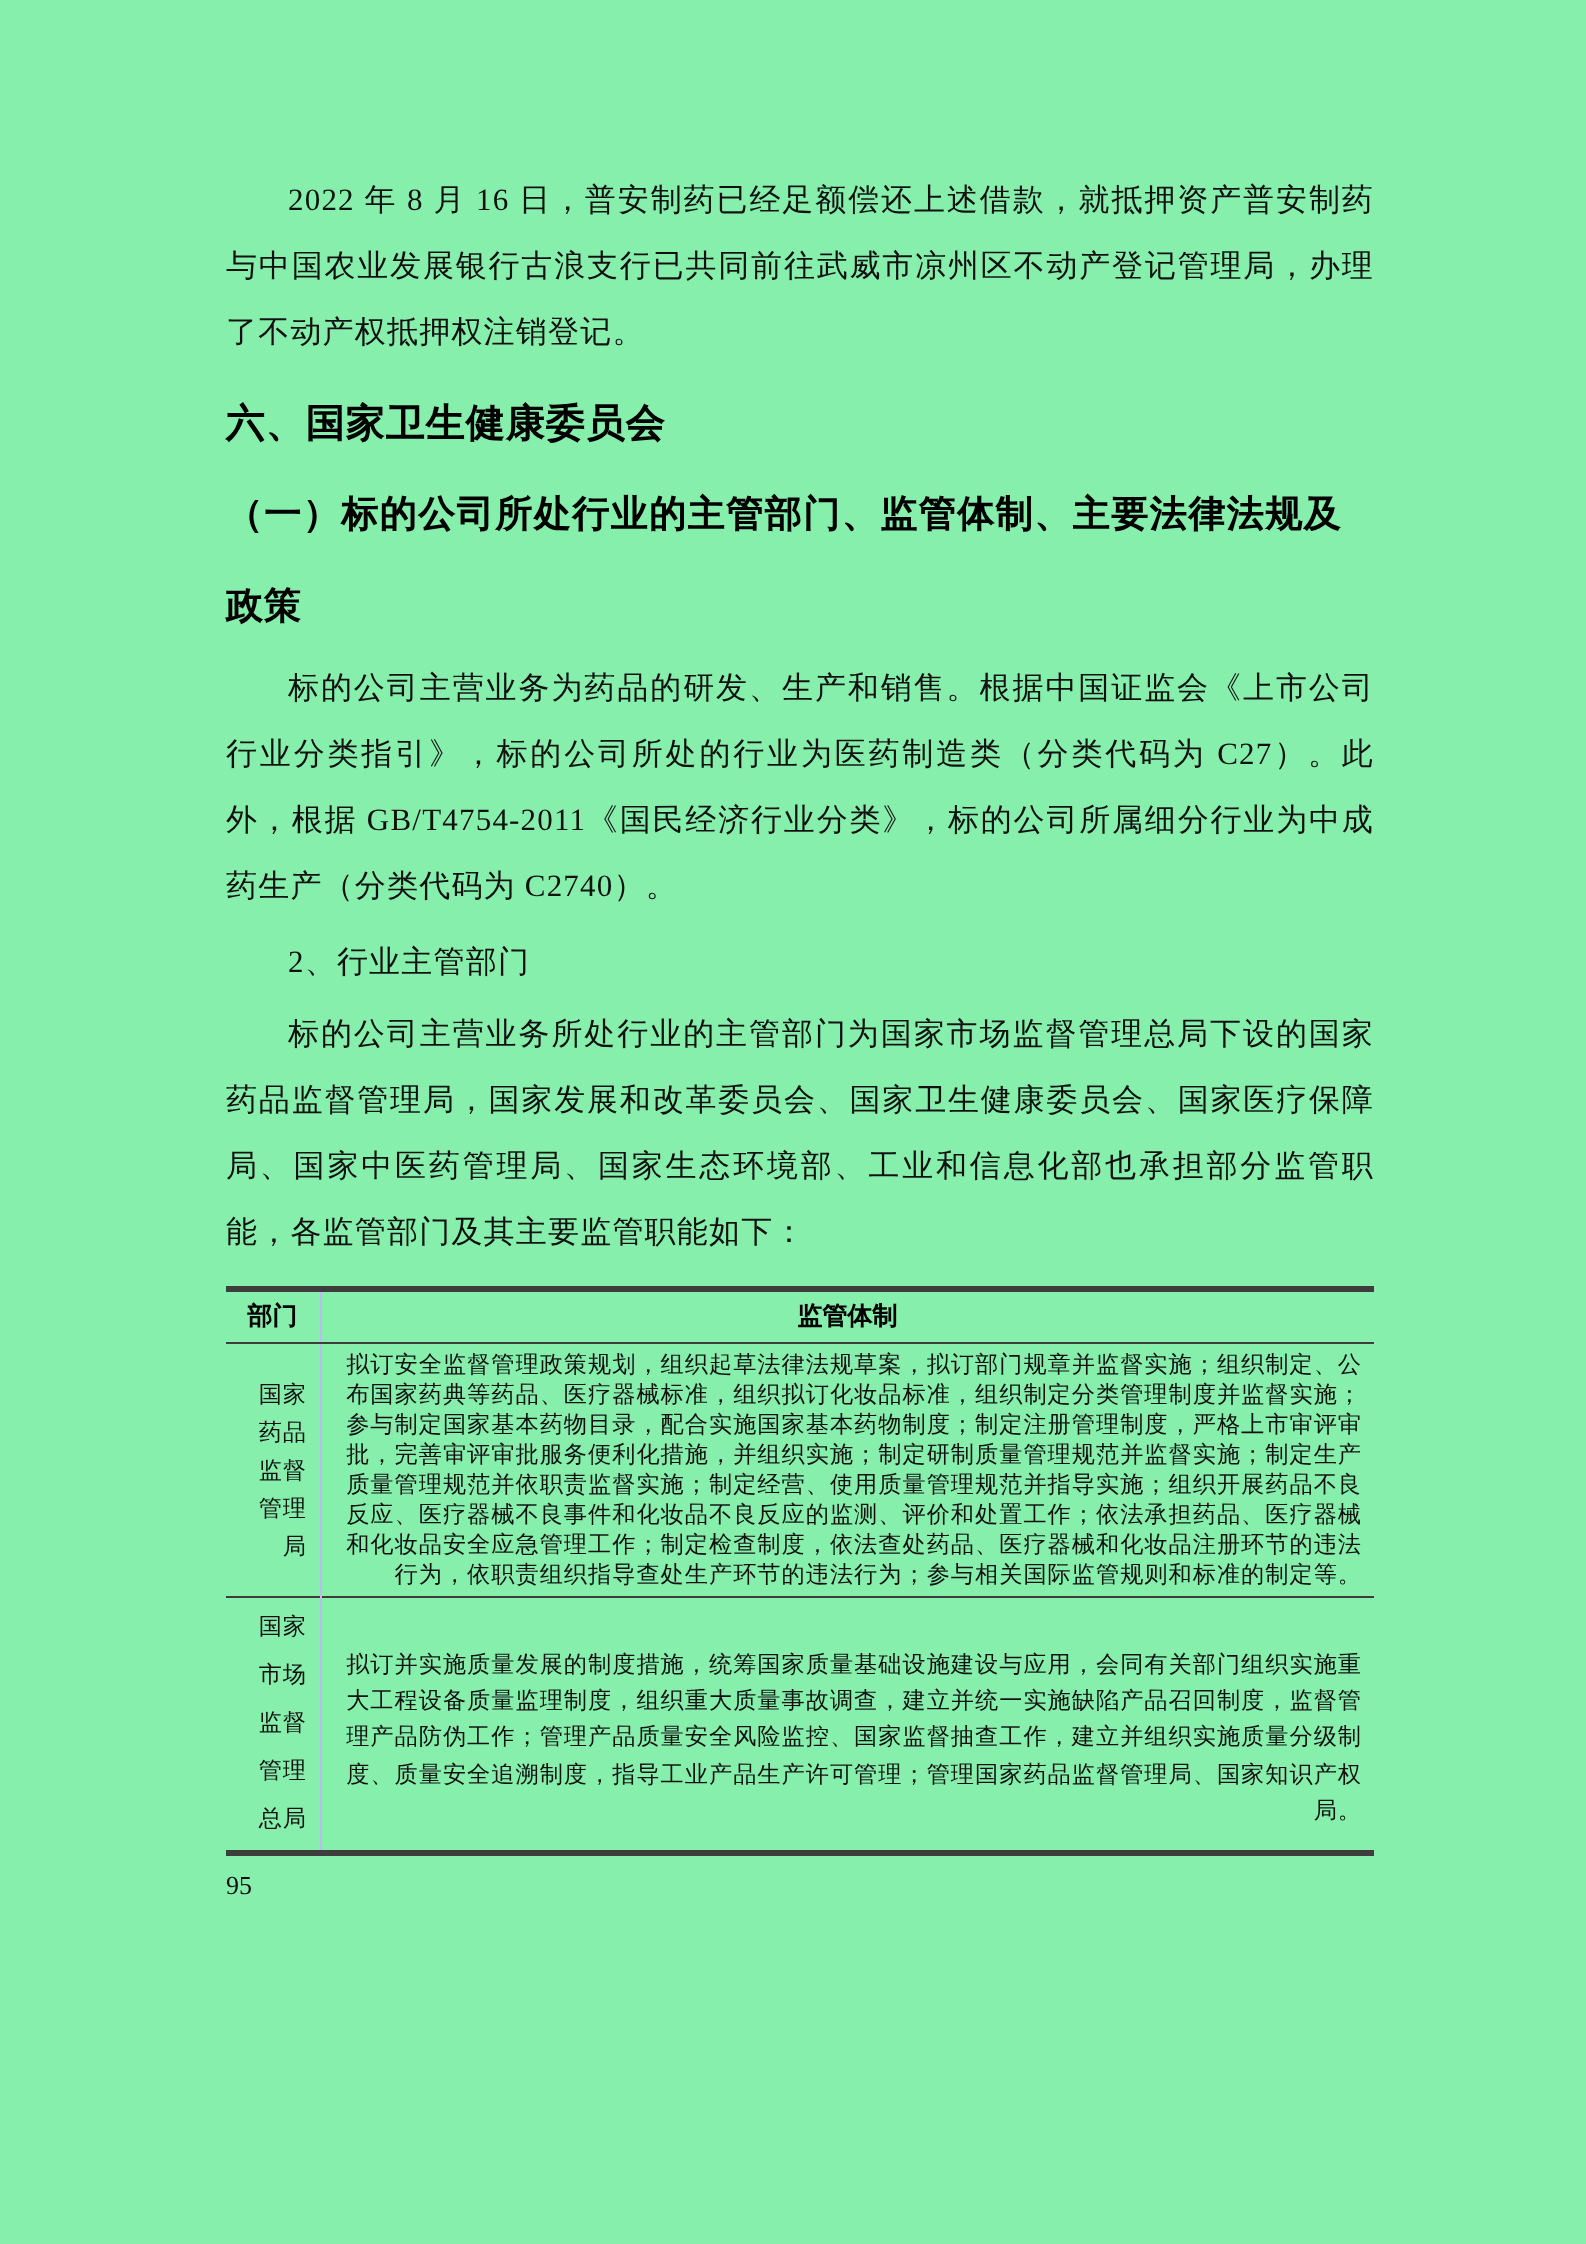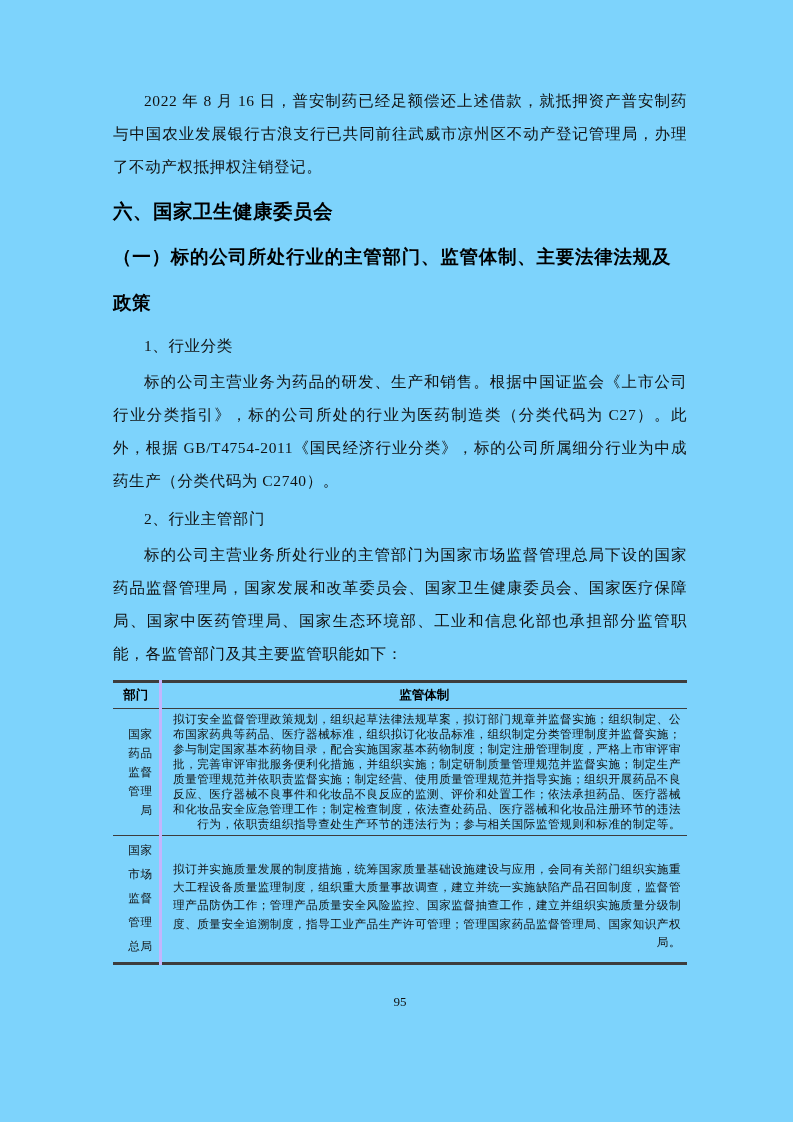--- a/index.html
+++ b/index.html
@@ -1,20 +1,20 @@
 <!DOCTYPE html>
 <html lang="zh"><head>
 <meta charset="utf-8">
 <style>
   html,body{margin:0;padding:0;background:#888;}
   .page{
     position:relative;
     width:793px;height:1122px;
     margin:0 auto;
-    background:#7dd3fc;
+    background:#86efac;
     box-sizing:border-box;
     padding:84px 106px 0 113px;
     font-family:"Liberation Serif","DejaVu Serif",serif;
     color:#111;
     overflow:hidden;
   }
   p.body{
     font-size:15.5px;
     letter-spacing:0.6px;
     line-height:33px;
@@ -65,52 +65,51 @@
   }
   table.reg td{
     font-size:11.6px;
     letter-spacing:0.5px;
     vertical-align:middle;
     padding:3px 6px;
     text-align:right;
   }
   table.reg .col-dept{width:47px;}
   table.reg th:first-child, table.reg td.dept{
-    border-right:3px solid #c4b5fd;
+    border-right:1px solid #c4b5fd;
   }
   table.reg tr.row2 th, table.reg tr.row2 td{border-top:1px solid #3d3d3d;}
   td.dept{
     text-align:center;
     padding:3px 3px;
   }
   tr.row1 td.dept{line-height:19px;}
   tr.row2 td.dept{line-height:24px;}
   td.duty{text-align:justify;}
   tr.row1 td.duty{line-height:15px;}
   tr.row2 td.duty{line-height:18.2px;padding-top:20px;padding-bottom:5px;}
   .page-num{
-    text-align:center;
+    text-align:left;
     font-size:13px;
-    margin-top:29px;
+    margin-top:7px;
     color:#111;
   }
 </style>
 </head>
 <body>
 
 <div class="page">
 
   <p class="body">2022 年 8 月 16 日，普安制药已经足额偿还上述借款，就抵押资产普安制药与中国农业发展银行古浪支行已共同前往武威市凉州区不动产登记管理局，办理了不动产权抵押权注销登记。</p>
 
 
   <h1 class="sec">六、国家卫生健康委员会</h1>
 
   <h2 class="subsec">（一）标的公司所处行业的主管部门、监管体制、主要法律法规及政策</h2>
 
-  <div class="num-item">1、行业分类</div>
 
   <p class="body">标的公司主营业务为药品的研发、生产和销售。根据中国证监会《上市公司行业分类指引》，标的公司所处的行业为医药制造类（分类代码为 C27）。此外，根据 GB/T4754-2011《国民经济行业分类》，标的公司所属细分行业为中成药生产（分类代码为 C2740）。</p>
 
   <div class="num-item">2、行业主管部门</div>
 
   <p class="body">标的公司主营业务所处行业的主管部门为国家市场监督管理总局下设的国家药品监督管理局，国家发展和改革委员会、国家卫生健康委员会、国家医疗保障局、国家中医药管理局、国家生态环境部、工业和信息化部也承担部分监管职能，各监管部门及其主要监管职能如下：</p>
 
   <table class="reg">
     <colgroup>
       <col class="col-dept">

